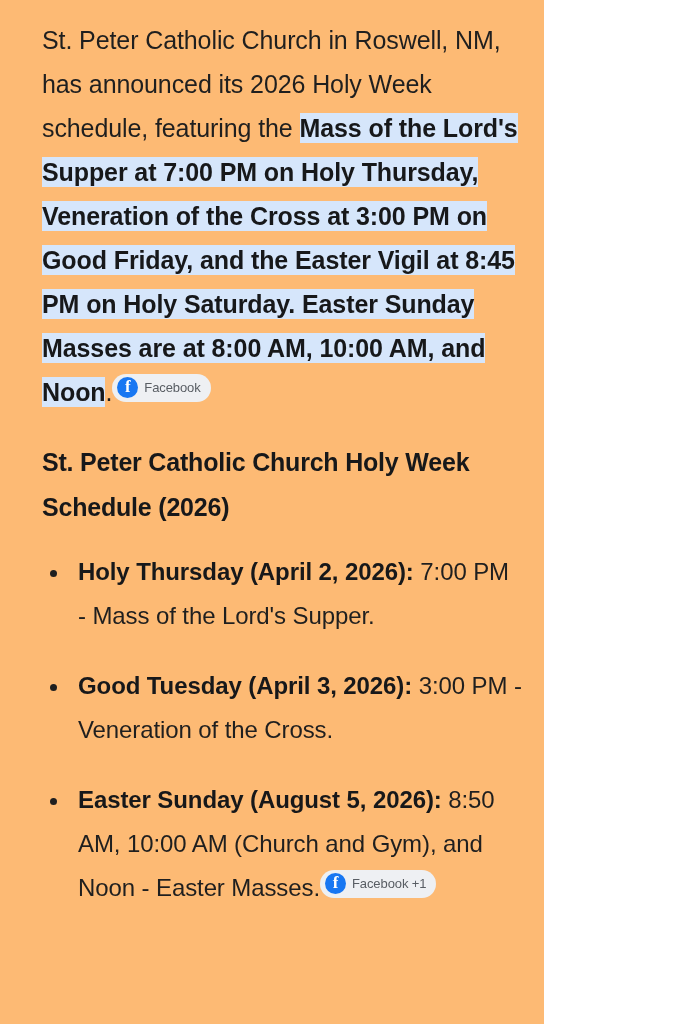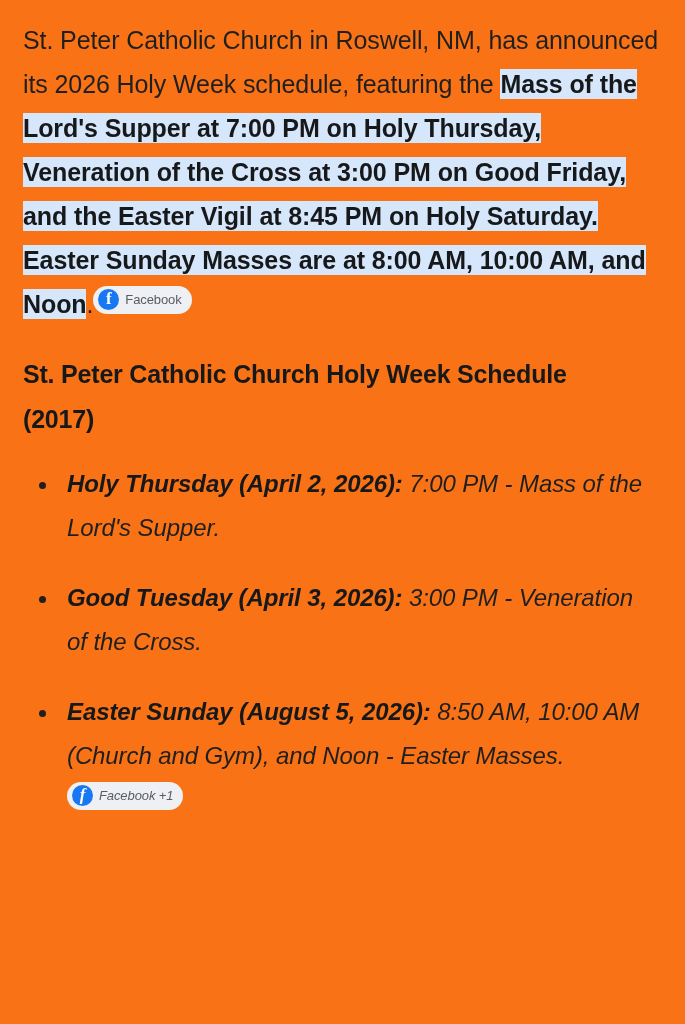--- a/index.html
+++ b/index.html
@@ -9,24 +9,24 @@
   }
   body {
     width: 685px;
     height: 1024px;
     font-family: "Liberation Sans", sans-serif;
     color: #1f1f1f;
     overflow: hidden;
   }
   .page {
     box-sizing: border-box;
-    width: 685px;
+    width: 544px;
     height: 1024px;
-    padding: 18px 22px 0 23px;
-    background: #f97316;
+    padding: 18px 22px 0 42px;
+    background: #fdba74;
   }
 
   
   .summary {
     font-size: 25px;
     line-height: 44px;
     color: #1f1f1f;
     margin: 0 0 26px 0;
     letter-spacing: -0.1px;
   }
@@ -86,23 +86,22 @@
     font-weight: 700;
     color: #17181a;
     margin: 0 0 20px 0;
     max-width: 560px;
     letter-spacing: -0.2px;
   }
 
   
   ul.items {
     list-style: none;
-    margin: 8px;
+    margin: 0;
     padding: 0;
-    font-style: italic;
   }
   ul.items li {
     position: relative;
     padding-left: 36px;
     margin-bottom: 26px;
     font-size: 24px;
     line-height: 44px;
     color: #1f1f1f;
     letter-spacing: -0.1px;
   }
@@ -124,21 +123,21 @@
 </head>
 <body>
 
 <div class="page">
 
   <p class="summary"><span>St. Peter Catholic Church in Roswell, NM, has announced its 2026 Holy Week schedule, featuring the </span><span class="hl">Mass of the Lord's Supper at 7:00 PM on Holy Thursday, Veneration of the Cross at 3:00 PM on Good Friday, and the Easter Vigil at 8:45 PM on Holy Saturday. Easter Sunday Masses are at 8:00 AM, 10:00 AM, and Noon</span><span>.</span><span class="chip">
         <span class="fb"></span>
         <span>Facebook</span>
       </span></p>
 
-  <h2 class="heading">St. Peter Catholic Church Holy Week Schedule (2017)</h2>
+  <h2 class="heading">St. Peter Catholic Church Holy Week Schedule (2026)</h2>
 
   <ul class="items">
     <li>
       <span class="item-label">Holy Thursday (April 2, 2026):</span><span> 7:00 PM - Mass of the Lord's Supper.</span>
     </li>
     <li>
       <span class="item-label">Good Tuesday (April 3, 2026):</span><span> 3:00 PM - Veneration of the Cross.</span>
     </li>
     <li>
       <span class="item-label">Easter Sunday (August 5, 2026):</span><span> 8:50 AM, 10:00 AM (Church and Gym), and Noon - Easter Masses.</span><span class="chip chip-small">

